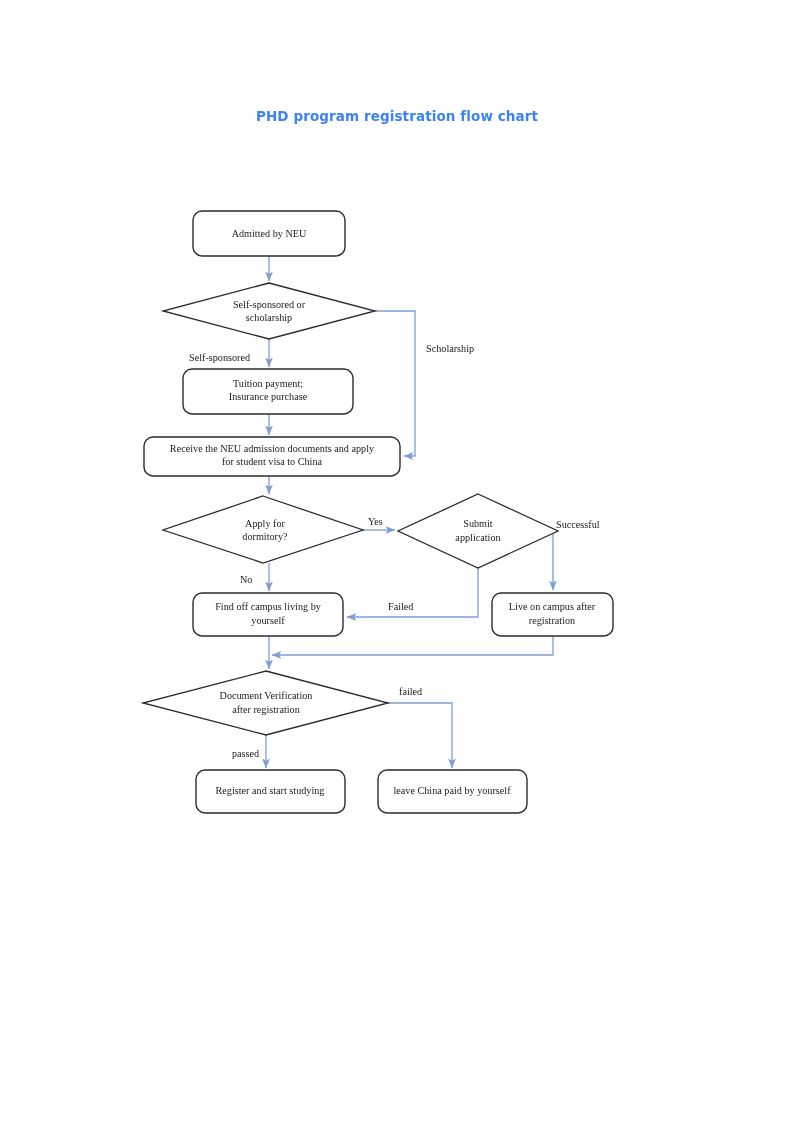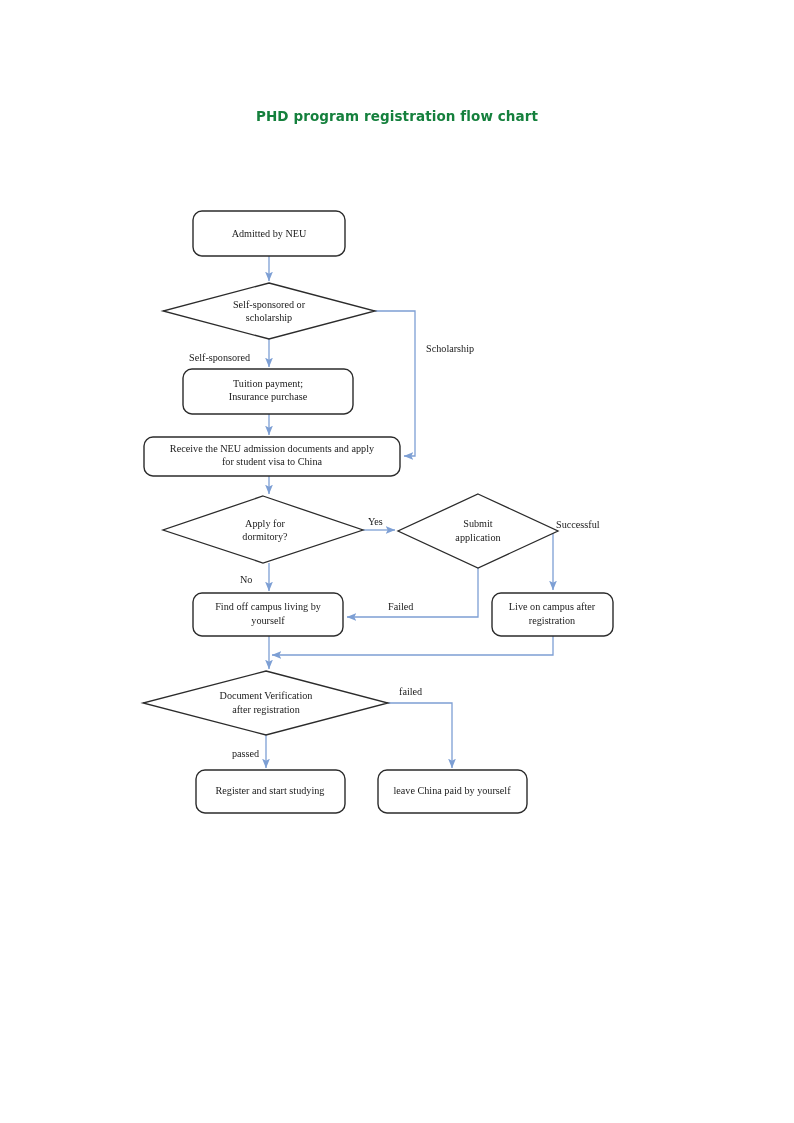--- a/index.html
+++ b/index.html
@@ -24,21 +24,21 @@
   #title {
     position: absolute;
     left: 0;
     top: 108px;
     width: 794px;
     text-align: center;
     font-family: "DejaVu Sans", sans-serif;
     font-weight: bold;
     font-size: 13.5px;
     letter-spacing: 0.1px;
-    color: #15803d;
+    color: #3b82f6;
   }
   svg#flow {
     position: absolute;
     left: 0;
     top: 0;
     width: 794px;
     height: 1123px;
   }
   .node-shape {
     fill: #ffffff;

